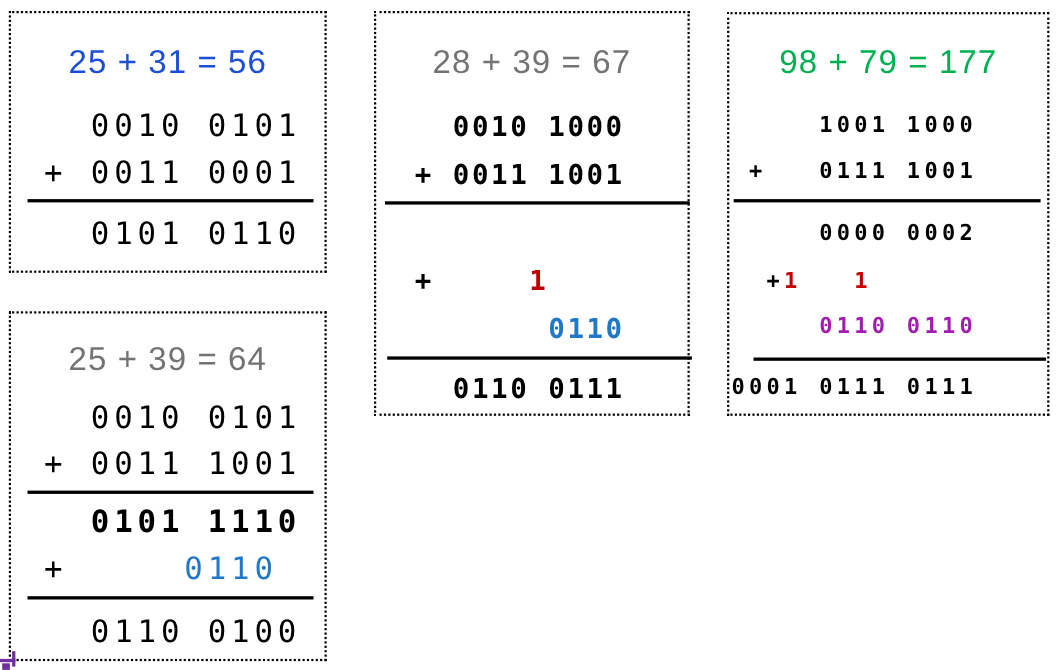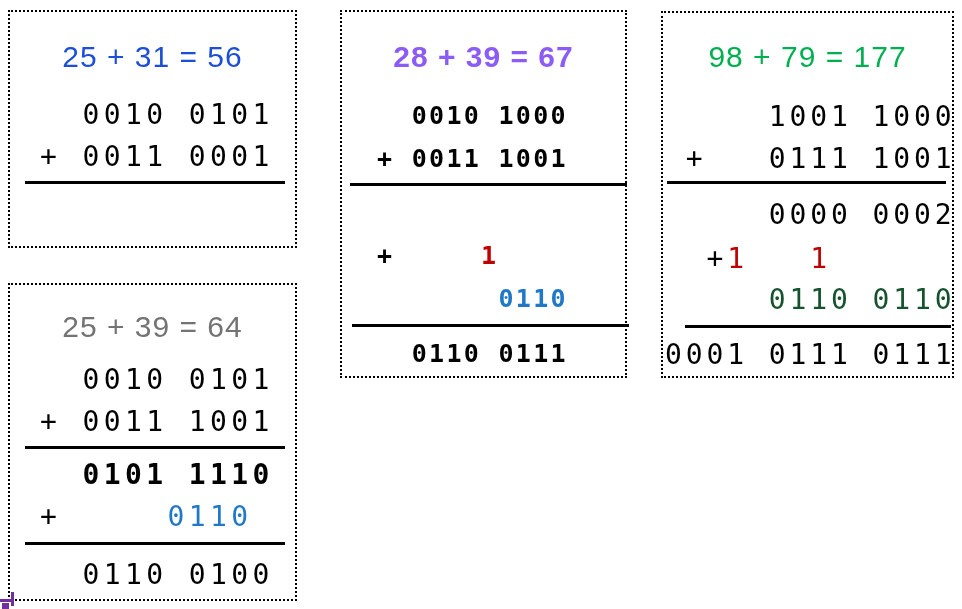--- a/index.html
+++ b/index.html
@@ -14,63 +14,64 @@
     position:absolute;left:0;right:0;text-align:center;
     font-family:"Liberation Sans",sans-serif;
     font-size:30px;line-height:1;letter-spacing:1px;white-space:pre;
   }
   .row{
     position:absolute;white-space:pre;line-height:1;color:#000;
   }
   .row span{white-space:pre;}
   .fsA{font-size:28px;letter-spacing:4.4px;}  
   .fsB{font-size:25px;letter-spacing:2.3px;font-weight:bold;}  
-  .fsC{font-size:28px;letter-spacing:3.9px;}  
+  .fsC{font-size:20px;letter-spacing:3.9px;font-weight:bold;}  
   .sumline{position:absolute;height:3px;background:#000;}
   .mark{position:absolute;}
 </style>
 </head>
 <body>
 
 <section class="box" style="left:8px;top:10px;width:289px;height:238px;">
   <div class="title" style="top: 30px; color: #1d4ed8;">25 + 31 = 56</div>
   <div class="row fsA" style="left:30px;top:89px;"><span>  0010 0101</span></div>
   <div class="row fsA" style="left:30px;top:131px;"><span>+ 0011 0001</span></div>
   <div class="sumline" style="left:15px;top:169px;width:260px;"></div>
+  <div class="row fsA" style="left:30px;top:187px;"><span>  0101 0110</span></div>
 </section>
 
 <section class="box" style="left:8px;top:283px;width:289px;height:318px;">
   <div class="title" style="top: 27px; color: #737373;">25 + 39 = 64</div>
   <div class="row fsA" style="left:30px;top:81px;"><span>  0010 0101</span></div>
   <div class="row fsA" style="left:30px;top:123px;"><span>+ 0011 1001</span></div>
   <div class="sumline" style="left:15px;top:161px;width:260px;"></div>
   <div class="row fsA" style="left:30px;top:176px;font-weight:bold;"><span>  0101 1110</span></div>
   <div class="row fsA" style="left:30px;top:218px;"><span>+     </span><span style="color: rgb(31, 120, 200);">0110</span></div>
   <div class="sumline" style="left:15px;top:257px;width:260px;"></div>
   <div class="row fsA" style="left:30px;top:276px;"><span>  0110 0100</span></div>
 </section>
 
 <section class="box" style="left:340px;top:10px;width:287px;height:368px;">
-  <div class="title" style="top: 30px; color: #8b5cf6; font-weight: bold;">28 + 39 = 67</div>
+  <div class="title" style="top: 30px; color: #737373;">28 + 39 = 67</div>
   <div class="row fsB" style="left:35px;top:91px;"><span>  0010 1000</span></div>
   <div class="row fsB" style="left:35px;top:134px;"><span>+ 0011 1001</span></div>
   <div class="sumline" style="left:8px;top:171px;width:277px;"></div>
   <div class="row fsB" style="left:35px;top:231px;"><span>+     </span><span style="color: rgb(192, 0, 0);">1</span></div>
   <div class="row fsB" style="left:35px;top:274px;"><span>       </span><span style="color: rgb(31, 120, 200);">0110</span></div>
   <div class="sumline" style="left:10px;top:312px;width:277px;"></div>
   <div class="row fsB" style="left:35px;top:329px;"><span>  0110 0111</span></div>
 </section>
 
 <section class="box" style="left:661px;top:11px;width:293px;height:367px;">
   <div class="title" style="top: 29px; color: rgb(0, 176, 80);">98 + 79 = 177</div>
   <div class="row fsC" style="left:2px;top:90px;"><span>     1001 1000</span></div>
   <div class="row fsC" style="left:2px;top:132px;"><span> +   0111 1001</span></div>
   <div class="sumline" style="left:4px;top:168px;width:279px;"></div>
   <div class="row fsC" style="left:2px;top:188px;"><span>     0000 0002</span></div>
   <div class="row fsC" style="left:2px;top:232px;"><span>  +</span><span style="color: rgb(192, 0, 0);">1</span><span>   </span><span style="color: rgb(192, 0, 0);">1</span></div>
-  <div class="row fsC" style="left:2px;top:273px;"><span>     </span><span style="color: #14532d;">0110 0110</span></div>
+  <div class="row fsC" style="left:2px;top:273px;"><span>     </span><span style="color: #a21caf;">0110 0110</span></div>
   <div class="sumline" style="left:22px;top:312px;width:266px;"></div>
   <div class="row fsC" style="left:2px;top:328px;"><span>0001 0111 0111</span></div>
 </section>
 
 <div class="mark" style="left: 0px; top: 599px; width: 14px; height: 3px; background: rgb(112, 48, 160);"></div>
 <div class="mark" style="left: 11px; top: 592px; width: 3px; height: 14px; background: rgb(112, 48, 160);"></div>
 <div class="mark" style="left: 2px; top: 603px; width: 7px; height: 6px; background: rgb(112, 48, 160);"></div>
 
 </body></html>

